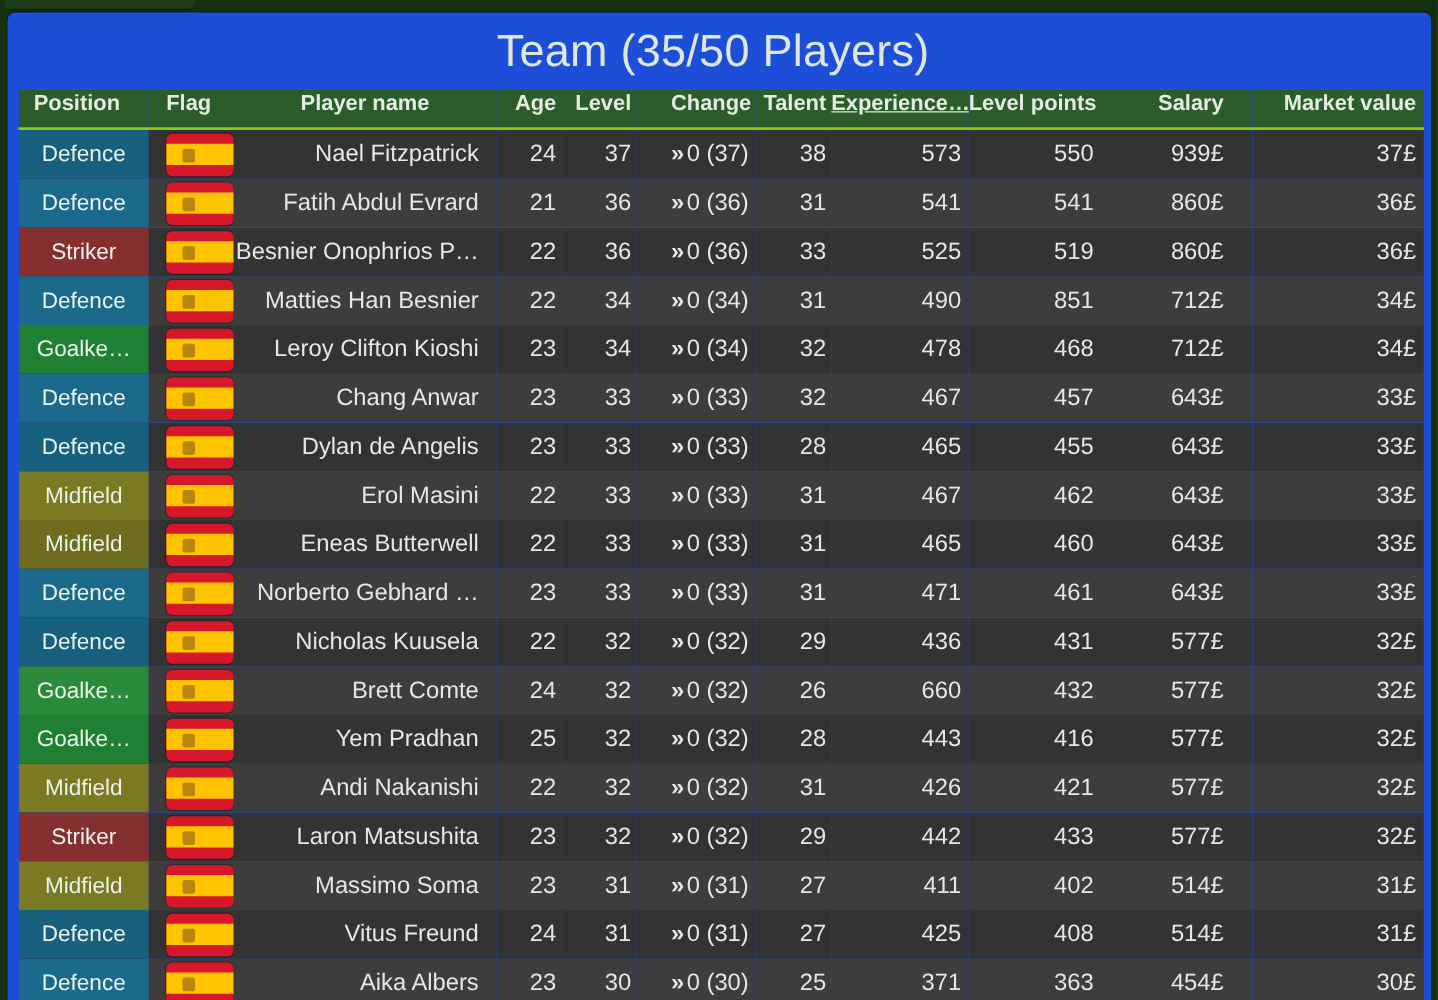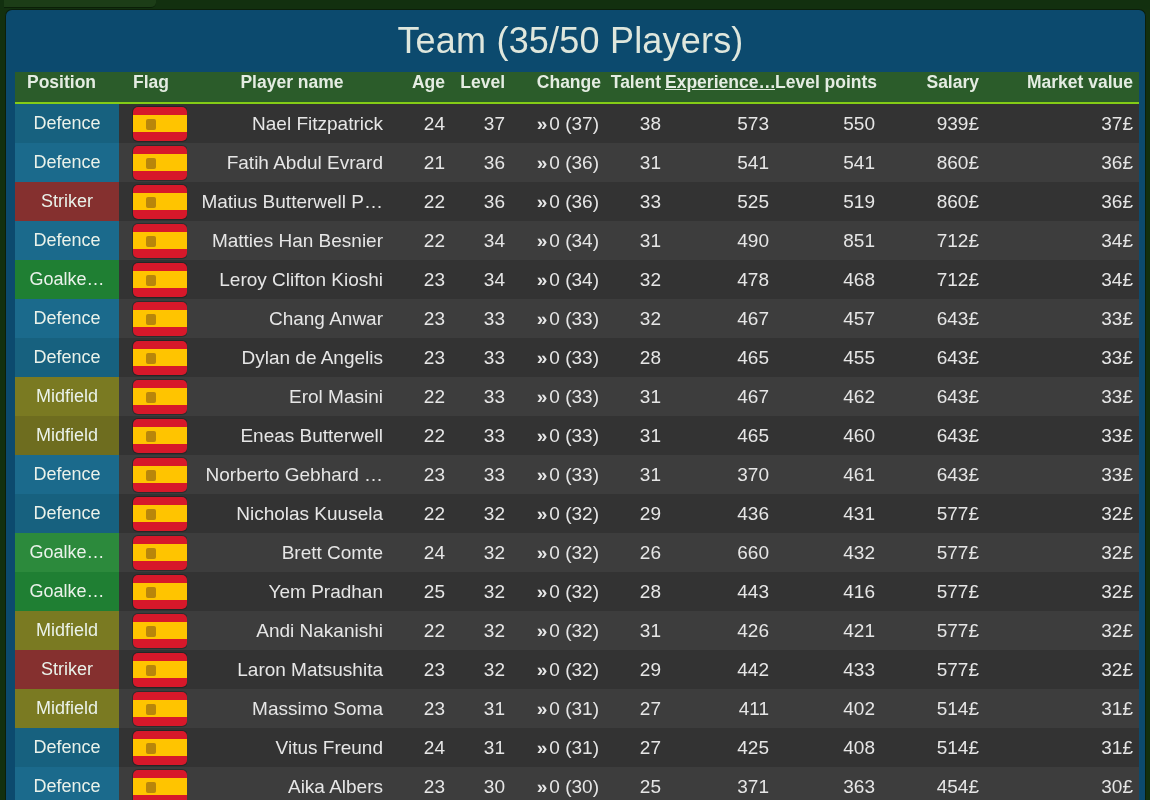--- a/index.html
+++ b/index.html
@@ -18,21 +18,21 @@
   .chrome-tab{
     position:absolute; left:4px; top:0; width:152px; height:8px;
     background:#1c3d17; border-radius:0 0 5px 0;
     border-bottom:1px solid #0a1f08;
   }
 
   
   .window{
     position:absolute; left:5px; top:9px;
     width:1141px; height:791px;
-    background:#0c4a6e;
+    background:#1d4ed8;
     border:1px solid #0c1f0a;
     border-radius:7px 7px 0 0;
     border-bottom:none;
     overflow:hidden;
   }
 
   .title{
     height:62px; line-height:62px;
     text-align:center;
     color:#dfe7dd;
@@ -235,21 +235,21 @@
             <tr class="odd">
               <td class="cell-pos">
                 <span class="pos-badge pos-Striker">Striker</span>
               </td>
               <td class="cell-flag">
                 <span class="flag">
                   <span class="band"></span>
                   <span class="crest"></span>
                 </span>
               </td>
-              <td class="cell-name">Matius Butterwell P…</td>
+              <td class="cell-name">Besnier Onophrios P…</td>
               <td class="cell-age">22</td>
               <td class="cell-level">36</td>
               <td class="cell-change"><span class="chev">»</span><span>0 (36)</span></td>
               <td class="cell-talent">33</td>
               <td class="cell-exp">525</td>
               <td class="cell-lp">519</td>
               <td class="cell-sal">860£</td>
               <td class="cell-mv">36£</td>
             </tr>
             <tr class="even">
@@ -380,21 +380,21 @@
                 <span class="flag">
                   <span class="band"></span>
                   <span class="crest"></span>
                 </span>
               </td>
               <td class="cell-name">Norberto Gebhard …</td>
               <td class="cell-age">23</td>
               <td class="cell-level">33</td>
               <td class="cell-change"><span class="chev">»</span><span>0 (33)</span></td>
               <td class="cell-talent">31</td>
-              <td class="cell-exp">370</td>
+              <td class="cell-exp">471</td>
               <td class="cell-lp">461</td>
               <td class="cell-sal">643£</td>
               <td class="cell-mv">33£</td>
             </tr>
             <tr class="odd">
               <td class="cell-pos">
                 <span class="pos-badge pos-Defence">Defence</span>
               </td>
               <td class="cell-flag">
                 <span class="flag">

